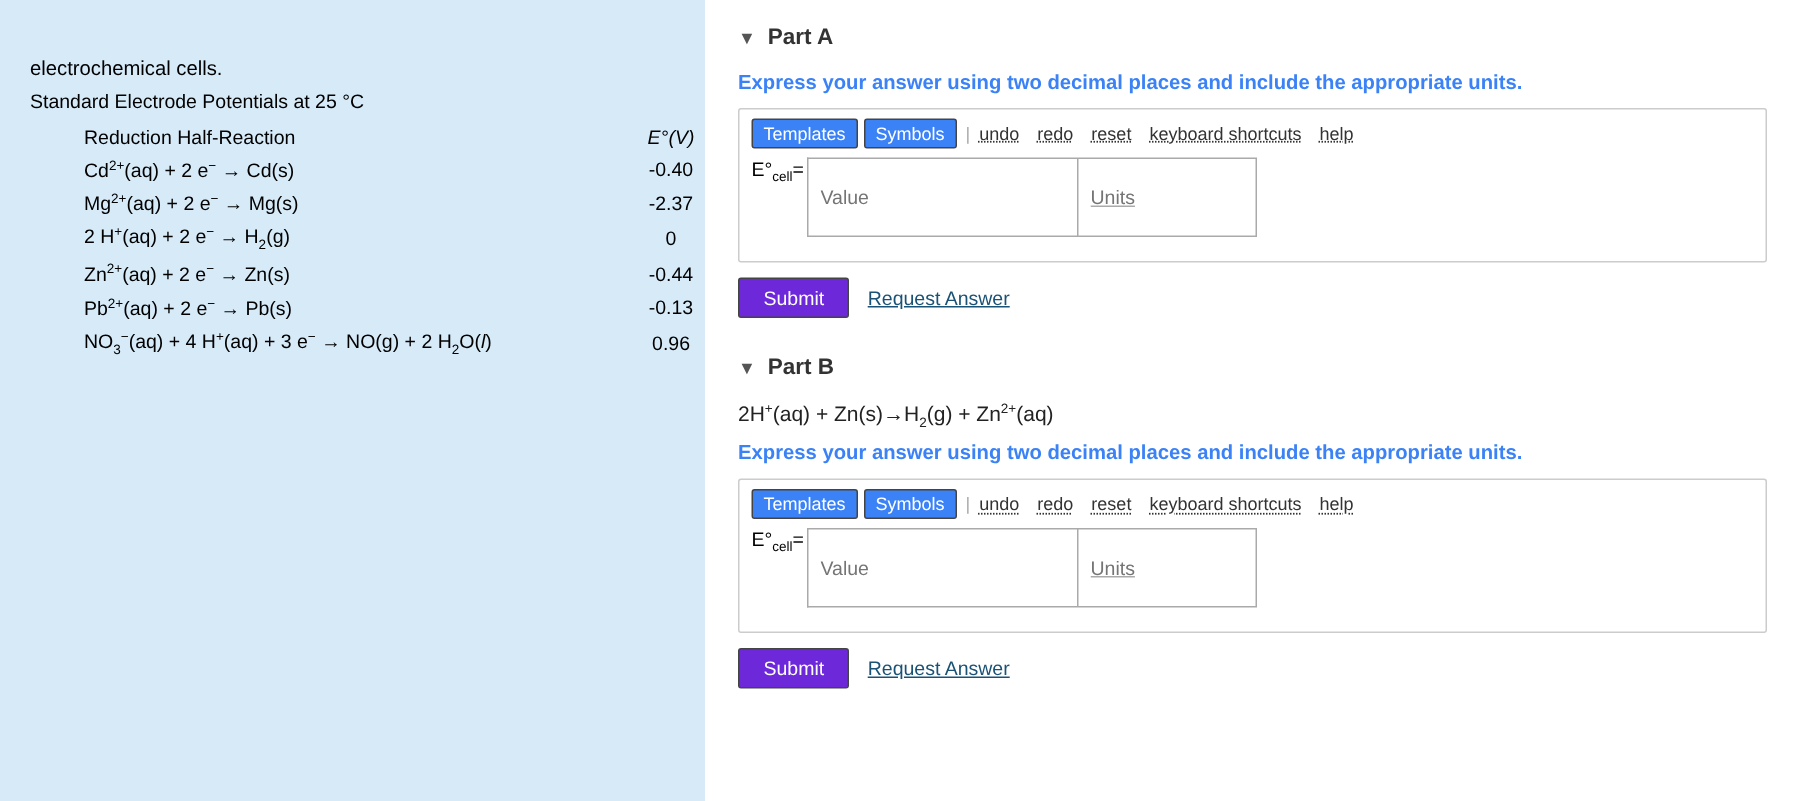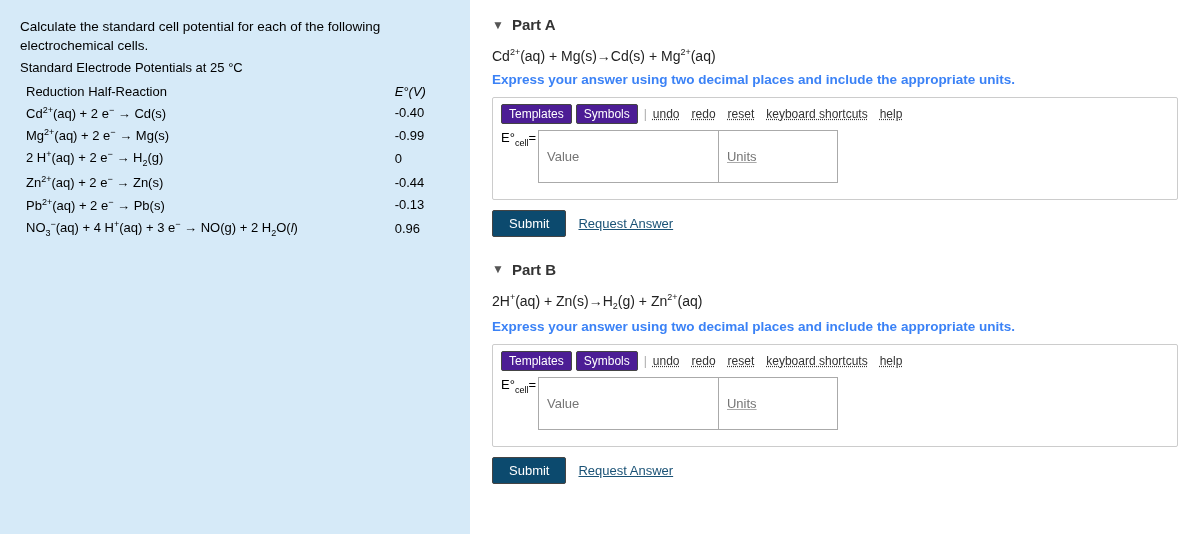--- a/index.html
+++ b/index.html
@@ -26,28 +26,29 @@
       line-height: 1.4;
     }
     .left-panel h3 {
       font-size: 13px;
       font-weight: normal;
       margin-bottom: 6px;
     }
     .reaction-table {
       width: 100%;
       border-collapse: collapse;
+      margin-left: 30px;
     }
     .reaction-table td {
       padding: 3px 6px;
       font-size: 13px;
       white-space: nowrap;
     }
     .reaction-table td:last-child {
-      text-align: left;
+      text-align: center;
       padding-right: 10px;
     }
     sup { font-size: 9px; }
     sub { font-size: 9px; }
 
     
     .right-panel {
       flex: 1;
       background: #fff;
       padding: 16px 22px;
@@ -97,21 +98,21 @@
     .toolbar-btn {
       background: #e0e0e0;
       border: 1px solid #bbb;
       border-radius: 2px;
       padding: 2px 7px;
       font-size: 12px;
       cursor: pointer;
       white-space: nowrap;
     }
     .toolbar-btn.dark {
-      background: #4c1d95;
+      background: #3b82f6;
       color: #fff;
       border-color: #444;
     }
     .toolbar-separator {
       color: #aaa;
       font-size: 12px;
       padding: 0 2px;
     }
 
     .input-row {
@@ -144,21 +145,21 @@
       text-decoration: underline;
     }
 
     .btn-row {
       display: flex;
       align-items: center;
       gap: 12px;
       margin-bottom: 24px;
     }
     .submit-btn {
-      background: #0c4a6e;
+      background: #6d28d9;
       color: #fff;
       border: 1px solid #444;
       padding: 5px 16px;
       font-size: 13px;
       cursor: pointer;
       border-radius: 2px;
     }
     .request-answer-link {
       color: #1a5276;
       font-size: 13px;
@@ -174,21 +175,21 @@
     .e-col-header {
       text-align: right;
       font-style: italic;
     }
   </style>
 </head>
 <body>
 
 <div class="left-panel">
   <h2>
-    <span>Calculate the standard cell potential for each of the following</span><br>
+    <br>
     <span>electrochemical cells.</span>
   </h2>
   <h3>Standard Electrode Potentials at 25 °C</h3>
 
   <table class="reaction-table">
     <thead>
       <tr>
         <td>Reduction Half-Reaction</td>
         <td class="e-col-header">E°(V)</td>
       </tr>
@@ -199,21 +200,21 @@
         <td>
           Cd<sup>2+</sup>(aq) + 2 e<sup>−</sup> → Cd(s)
         </td>
         <td>-0.40</td>
       </tr>
 
       <tr>
         <td>
           Mg<sup>2+</sup>(aq) + 2 e<sup>−</sup> → Mg(s)
         </td>
-        <td>-0.99</td>
+        <td>-2.37</td>
       </tr>
 
       <tr>
         <td>
           2 H<sup>+</sup>(aq) + 2 e<sup>−</sup> → H<sub>2</sub>(g)
         </td>
         <td>0</td>
       </tr>
 
       <tr>
@@ -241,23 +242,20 @@
 </div>
 
 <div class="right-panel">
 
   <div>
     <div class="part-header">
       <span class="arrow">▼</span>
       <span>Part A</span>
     </div>
 
-    <div class="reaction-display">
-      Cd<sup>2+</sup>(aq) + Mg(s)→Cd(s) + Mg<sup>2+</sup>(aq)
-    </div>
 
     <div class="instruction">Express your answer using two decimal places and include the appropriate units.</div>
 
     <div class="editor-box">
       <div class="editor-toolbar">
         <button class="toolbar-btn dark">Templates</button>
         <button class="toolbar-btn dark">Symbols</button>
         <span class="toolbar-separator">|</span>
         <span style="font-size:12px;color:#333;cursor:pointer;text-decoration:underline dotted;">undo</span>
         <span class="toolbar-separator"></span>

